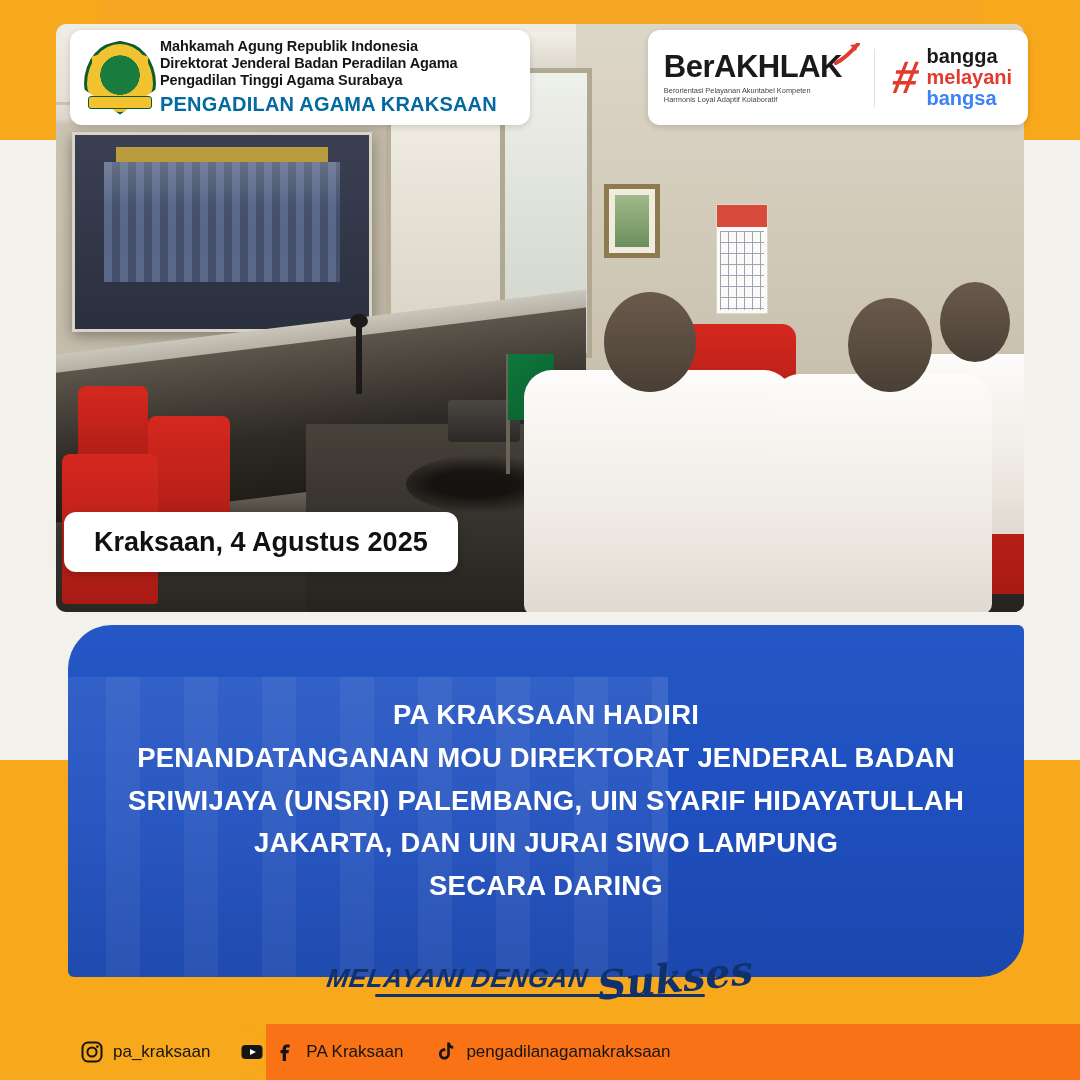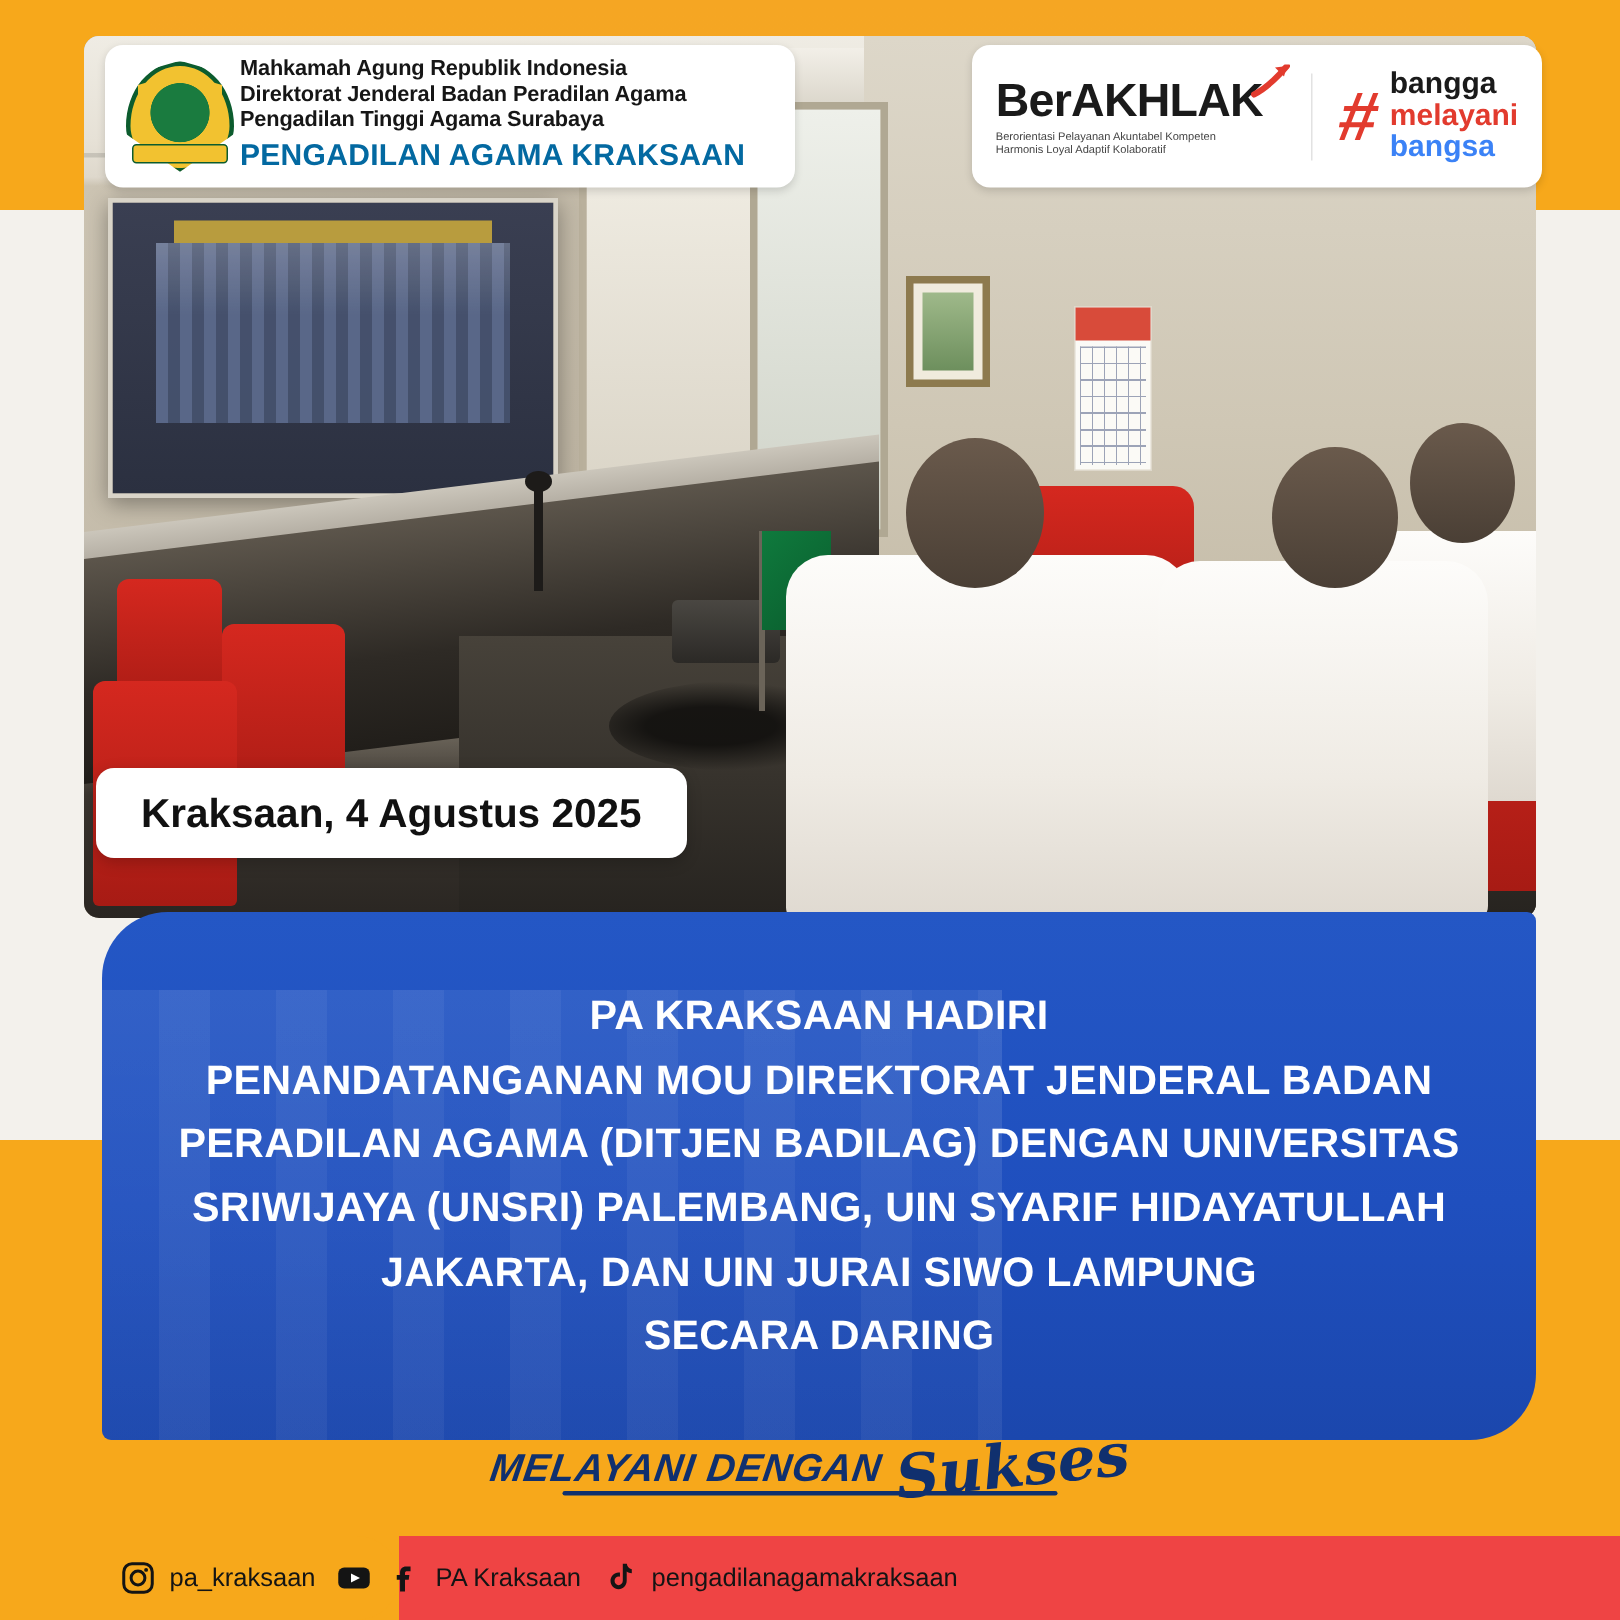--- a/index.html
+++ b/index.html
@@ -261,21 +261,21 @@
     height: 60px; padding: 0 30px;
     background: #ffffff;
     border-radius: 12px;
     display: flex; align-items: center;
     box-shadow: 0 3px 10px rgba(0,0,0,.2);
   }
   .date-pill span { font-size: 27px; font-weight: 700; color: #111; }
 
   
   .blue-panel {
-    position: absolute; left: 68px; top: 608px;
+    position: absolute; left: 68px; top: 625px;
     width: 956px; height: 352px;
     background: linear-gradient(180deg,#2457c5 0%, #1f4fbe 55%, #1b47ad 100%);
     border-radius: 44px 6px 44px 6px;
     display: flex; align-items: center; justify-content: center;
     overflow: hidden;
   }
   .blue-panel:before {
     content:"";
     position:absolute; left:-40px; bottom:-120px; width:640px; height:420px;
     background:
@@ -310,24 +310,24 @@
     line-height: .9;
   }
   .tag-underline {
     position:absolute; left: 50%; transform: translateX(-50%);
     top: 34px; width: 330px; height: 3px; background: #10306e; border-radius: 2px;
   }
 
   
   .footer {
     position: absolute; left: 0; right: 0; bottom: 0; height: 56px;
-    background: #ef4444;
+    background: #f97316;
     display: flex; align-items: center;
     padding-left: 80px;
-    gap: 14px;
+    gap: 30px;
   }
   .footer:before {
     content:"";
     position:absolute; left:0; top:0; bottom:0; width: 266px;
     background: #F7A81B;
   }
   .fitem { display: flex; align-items: center; gap: 9px; position: relative; z-index: 2; }
   .fitem span.txt { font-size: 17px; color: #141414; }
   .fitem.first span.txt { color: #141414; }
   .ficon { width: 24px; height: 24px; display:block; }
@@ -433,21 +433,20 @@
 </div>
 
 <div class="date-pill">
   <span>Kraksaan, 4 Agustus 2025</span>
 </div>
 
 <div class="blue-panel">
   <div class="headline">
     <div>PA KRAKSAAN HADIRI</div>
     <div>PENANDATANGANAN MOU DIREKTORAT JENDERAL BADAN</div>
-    <div>PERADILAN AGAMA (DITJEN BADILAG) DENGAN UNIVERSITAS</div>
     <div>SRIWIJAYA (UNSRI) PALEMBANG, UIN SYARIF HIDAYATULLAH</div>
     <div>JAKARTA, DAN UIN JURAI SIWO LAMPUNG</div>
     <div>SECARA DARING</div>
   </div>
 </div>
 
 <div class="tagline">
   <div class="tag-main">MELAYANI DENGAN</div>
   <div class="tag-script">Sukses</div>
   <div class="tag-underline"></div>

